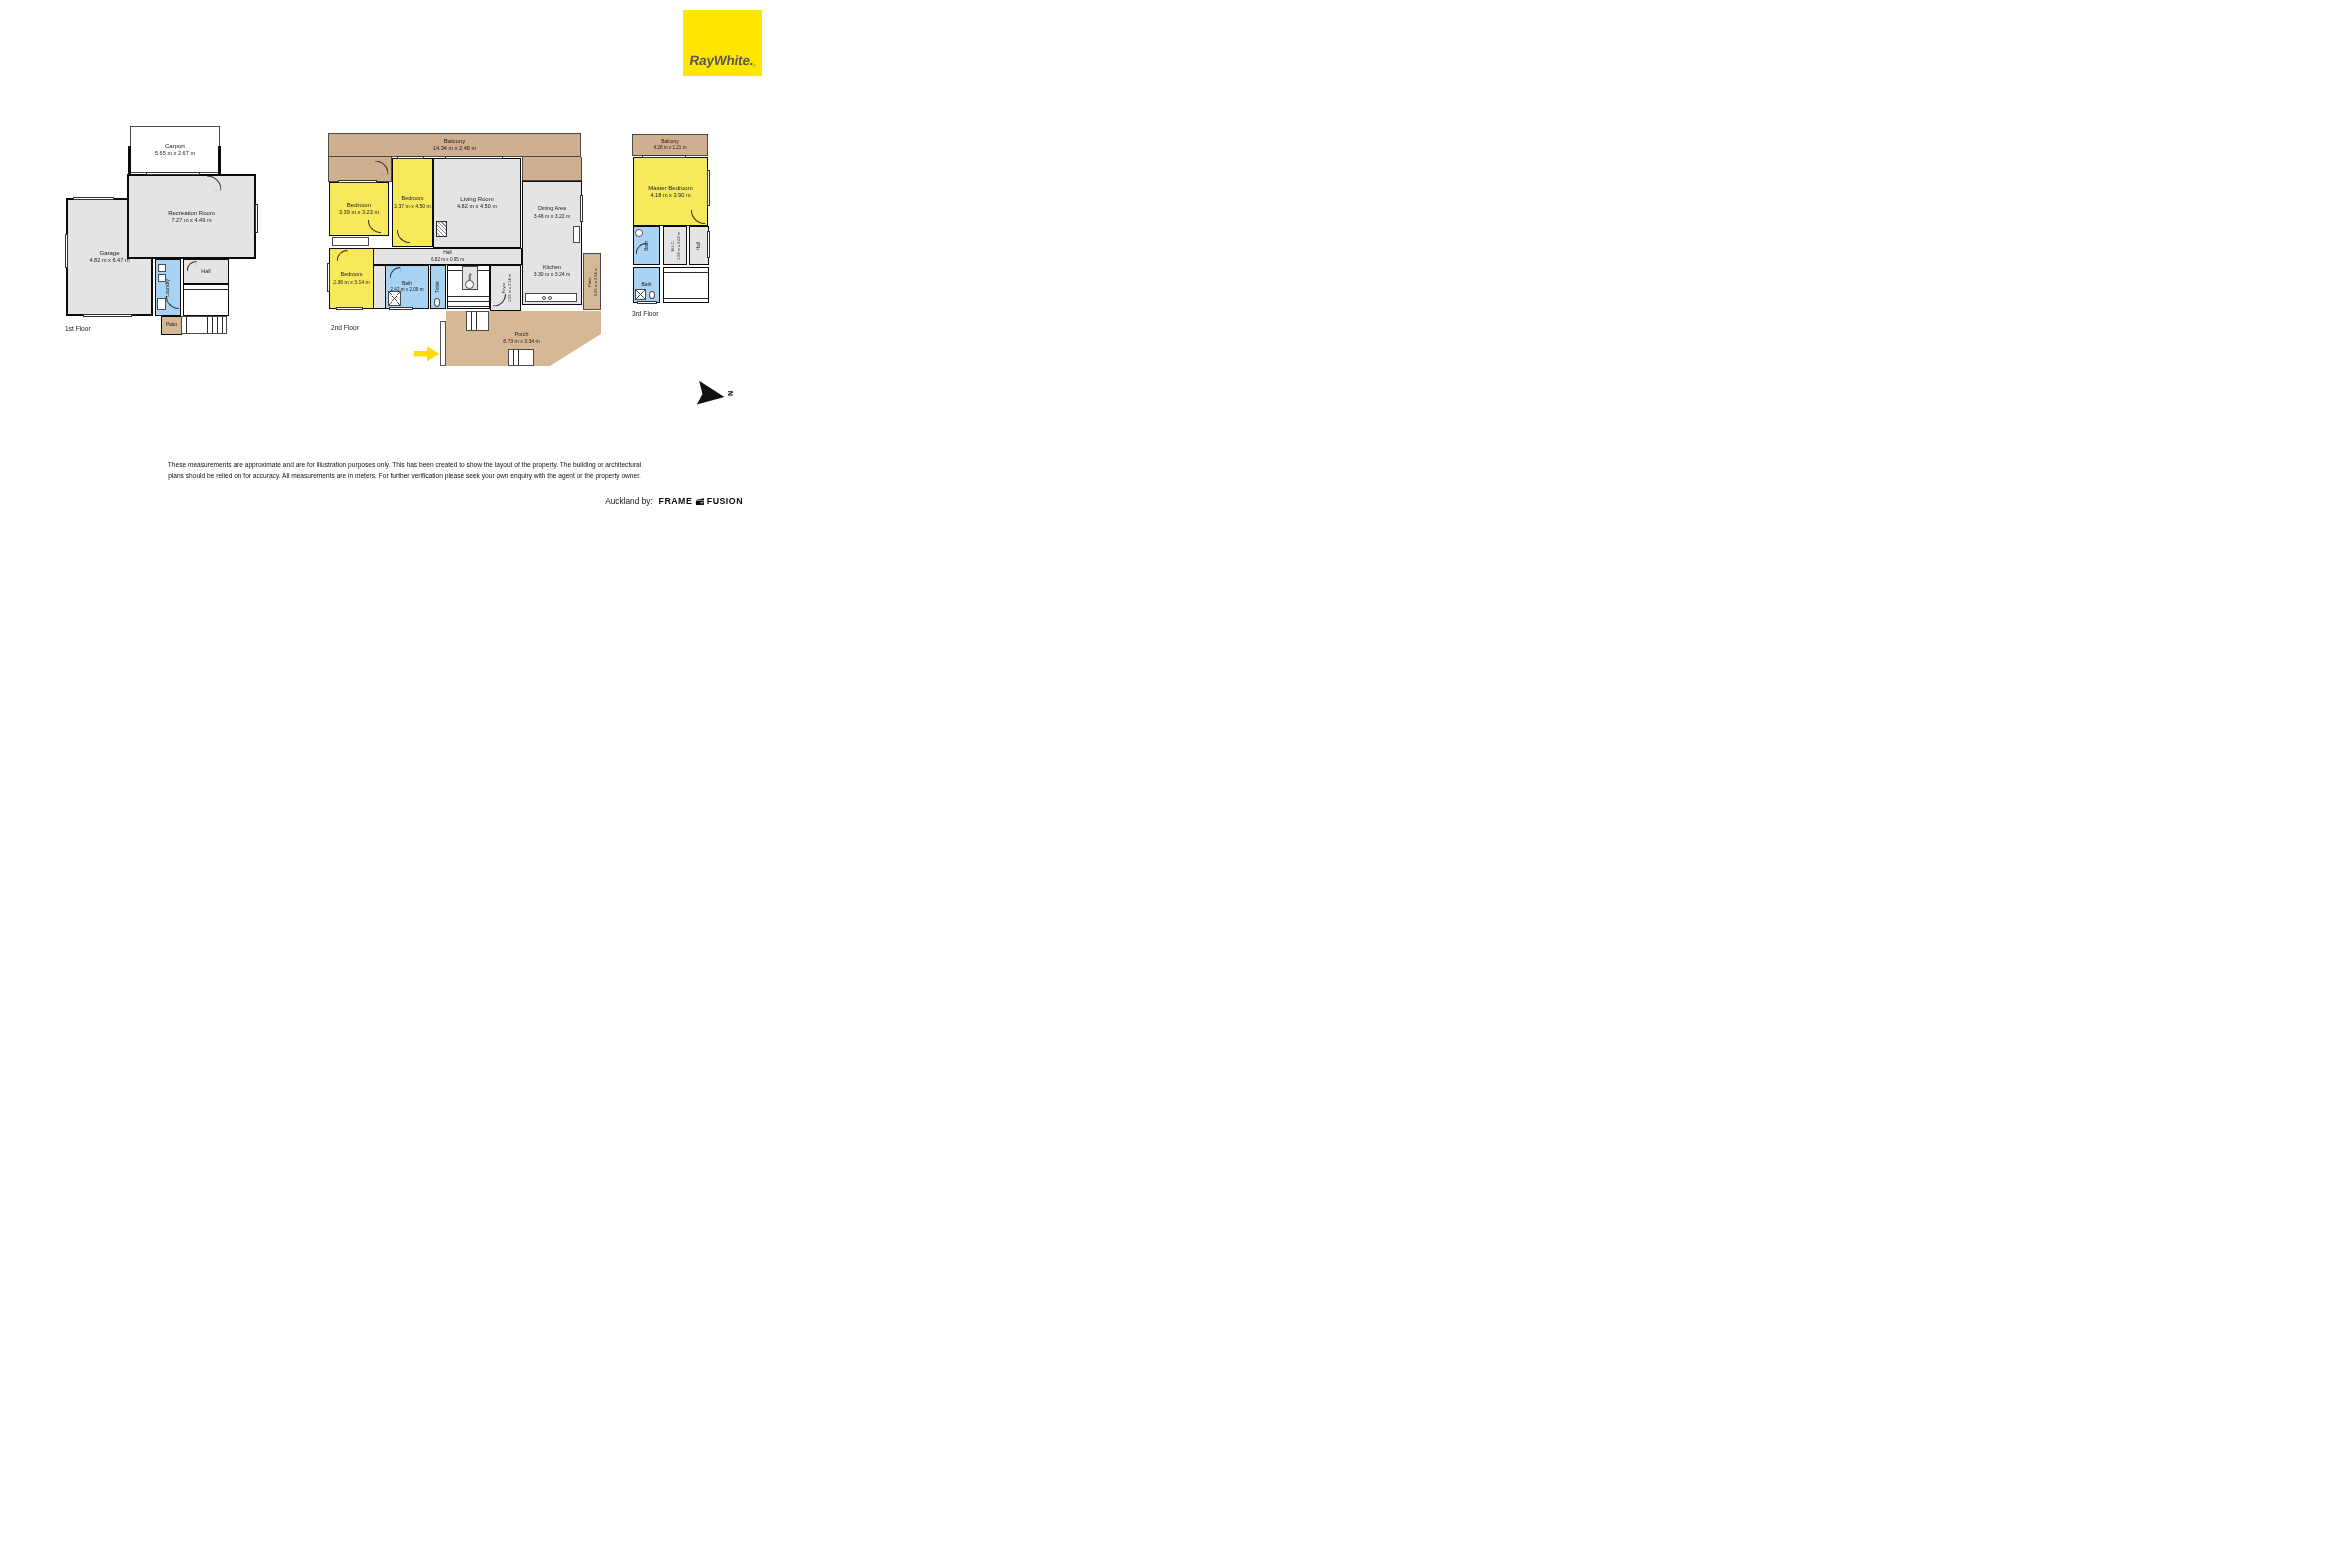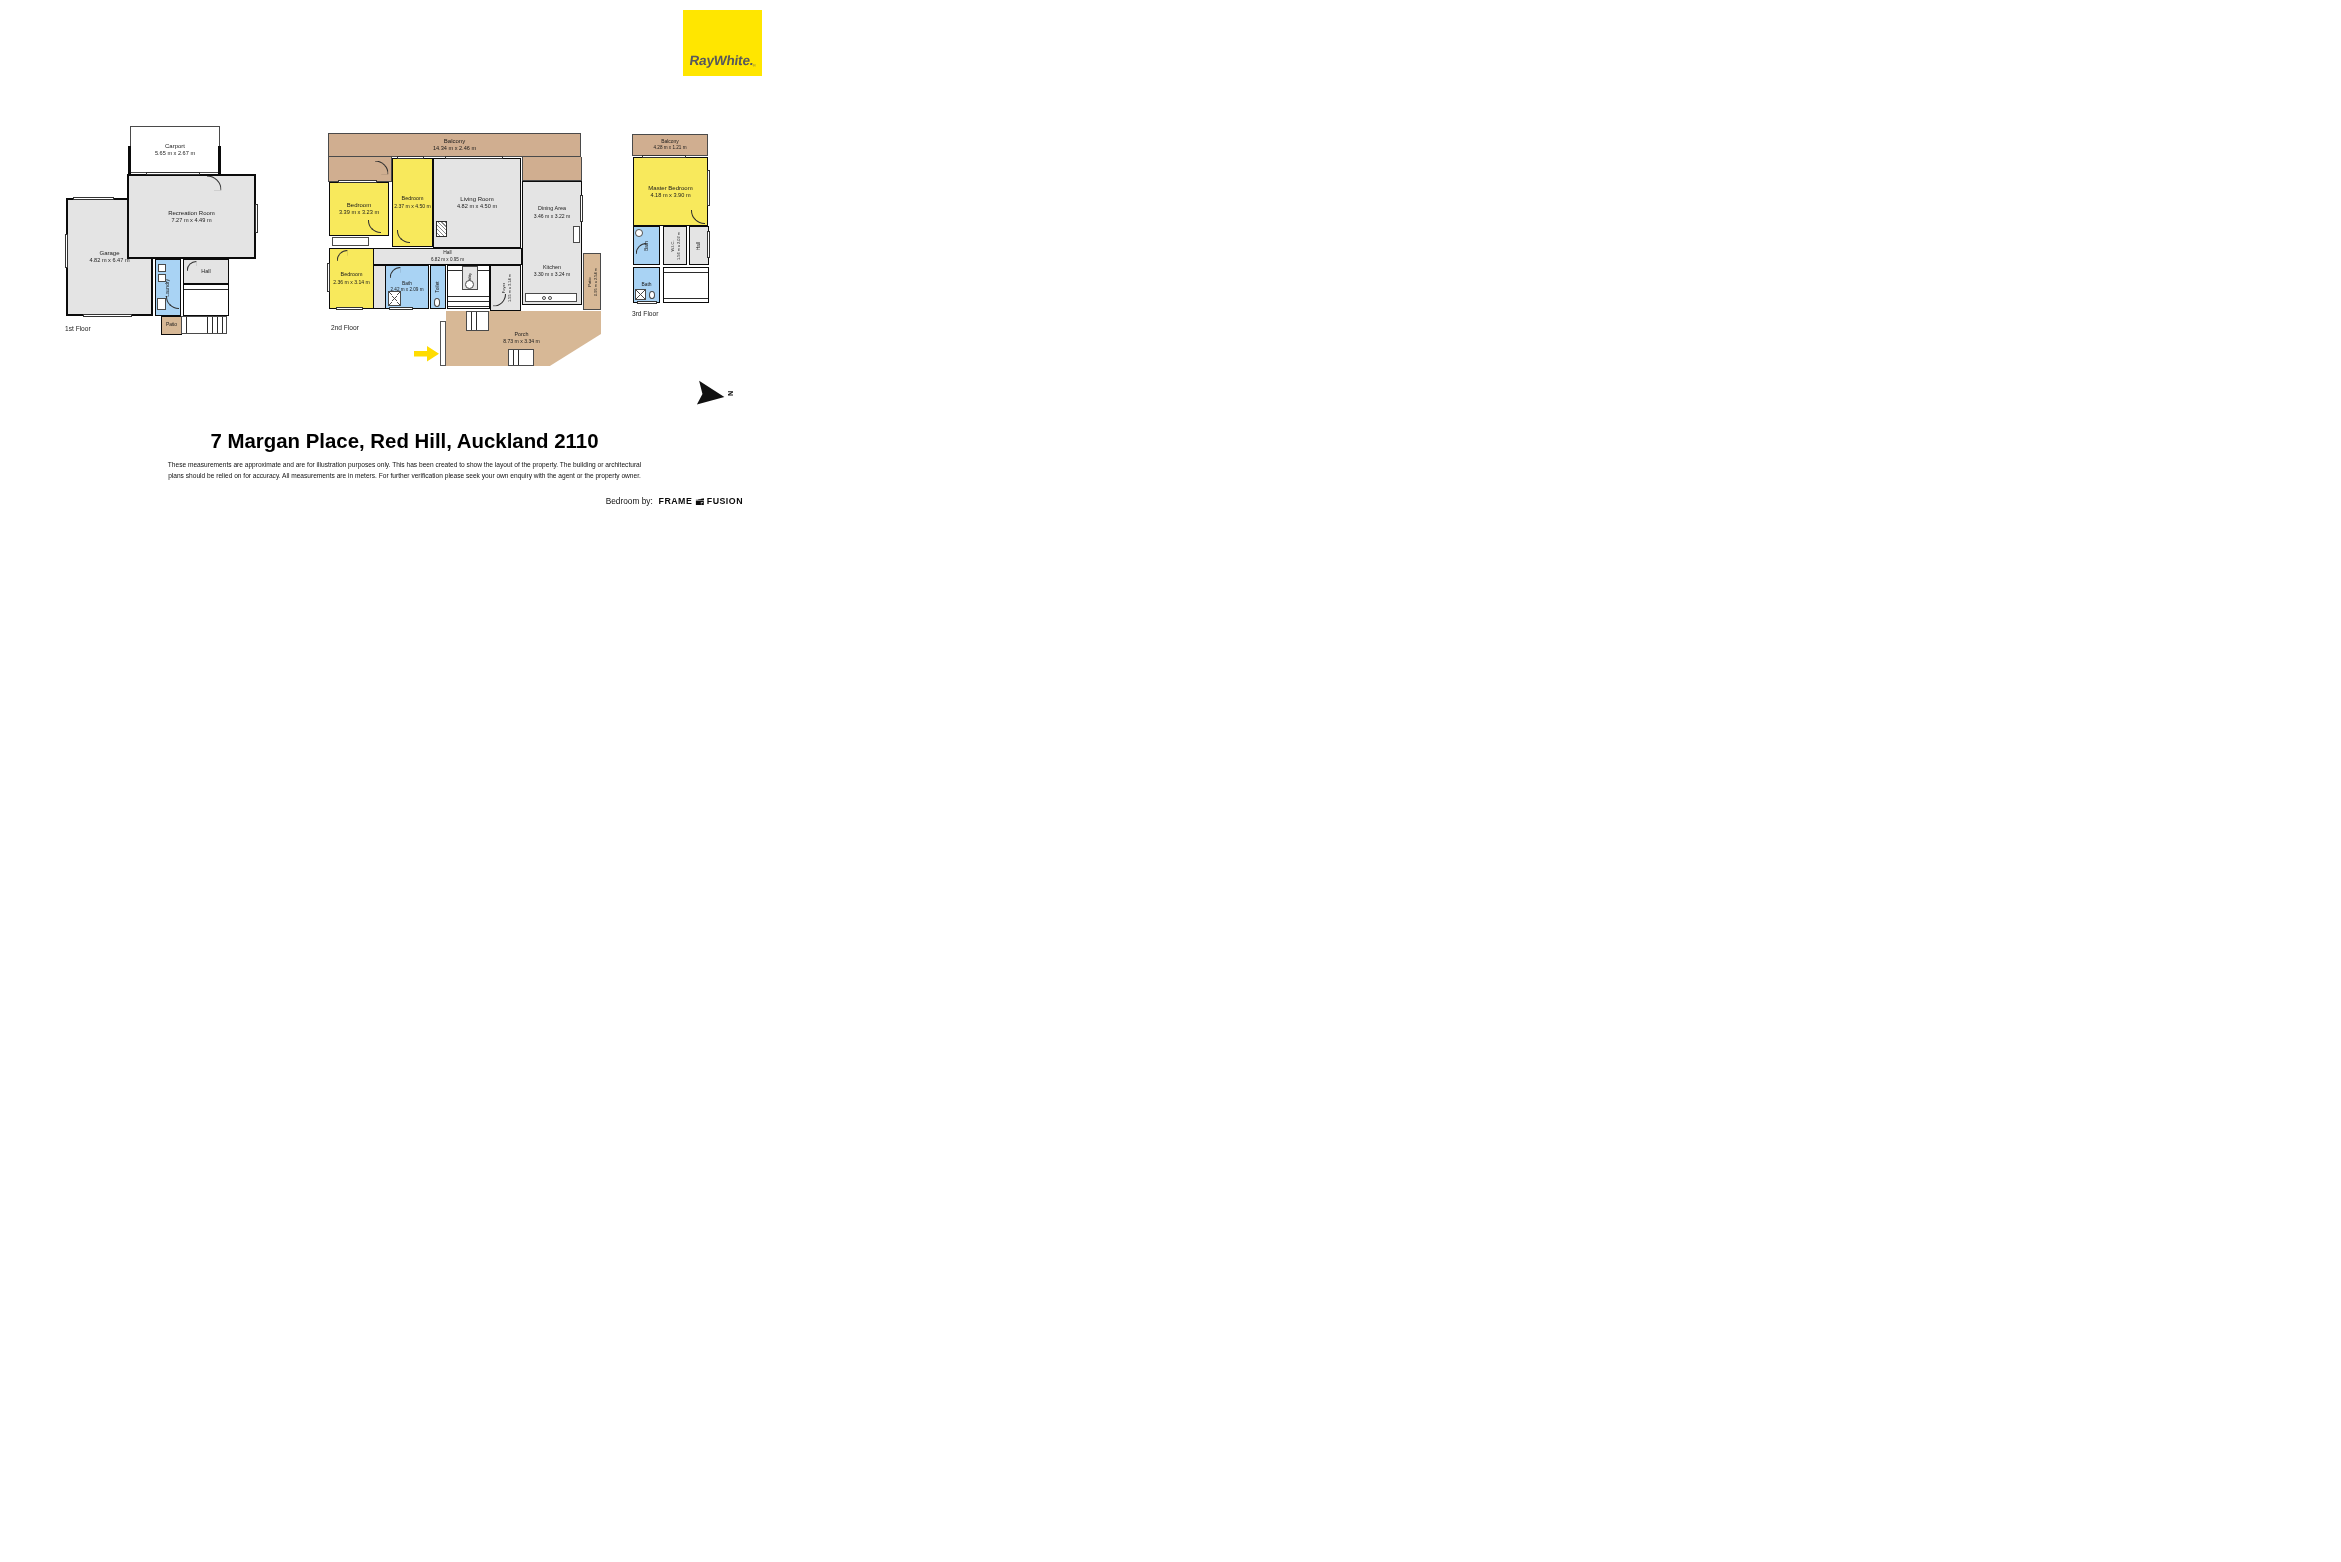--- a/index.html
+++ b/index.html
@@ -266,28 +266,27 @@
   <div class="door" style="left:691px;top:210px;width:13.6px;height:13.6px;"></div>
   <div class="door r90" style="left:636px;top:243px;width:10.7px;height:10.7px;"></div>
 
   <div class="north">
     <svg width="32" height="26" viewBox="0 0 80 70" xmlns="http://www.w3.org/2000/svg">
       <polygon points="8,2 76,46 2,66 17,38" fill="#111"></polygon>
     </svg>
   </div>
   <div class="north-n">N</div>
 
-  <div class="title">7 Margan Place, Red Hill, Auckland 2110</div>
   <div class="disclaimer">
     <div>These measurements are approximate and are for illustration purposes only. This has been created to show the layout of the property. The building or architectural</div>
     <div>plans should be relied on for accuracy. All measurements are in meters. For further verification please seek your own enquiry with the agent or the property owner.</div>
   </div>
 
   <div class="produced">
-    <span class="plabel">Bedroom by:</span>
+    <span class="plabel">Auckland by:</span>
     <span class="producer">
       <span>FRAME</span>
       <svg width="9.7" height="8.8" viewBox="0 0 22 20" xmlns="http://www.w3.org/2000/svg">
         <rect x="2" y="8" width="18" height="11" fill="#0b0b0b"></rect>
         <polygon points="1,7 20,3 21,7" fill="#0b0b0b"></polygon>
         <line x1="5" y1="6.4" x2="8" y2="3.8" stroke="#fff" stroke-width="1.4"></line>
         <line x1="11" y1="5.2" x2="14" y2="2.8" stroke="#fff" stroke-width="1.4"></line>
         <rect x="13" y="12" width="5" height="1.6" fill="#fff"></rect>
         <rect x="13" y="15" width="3" height="1.4" fill="#fff"></rect>
       </svg>

